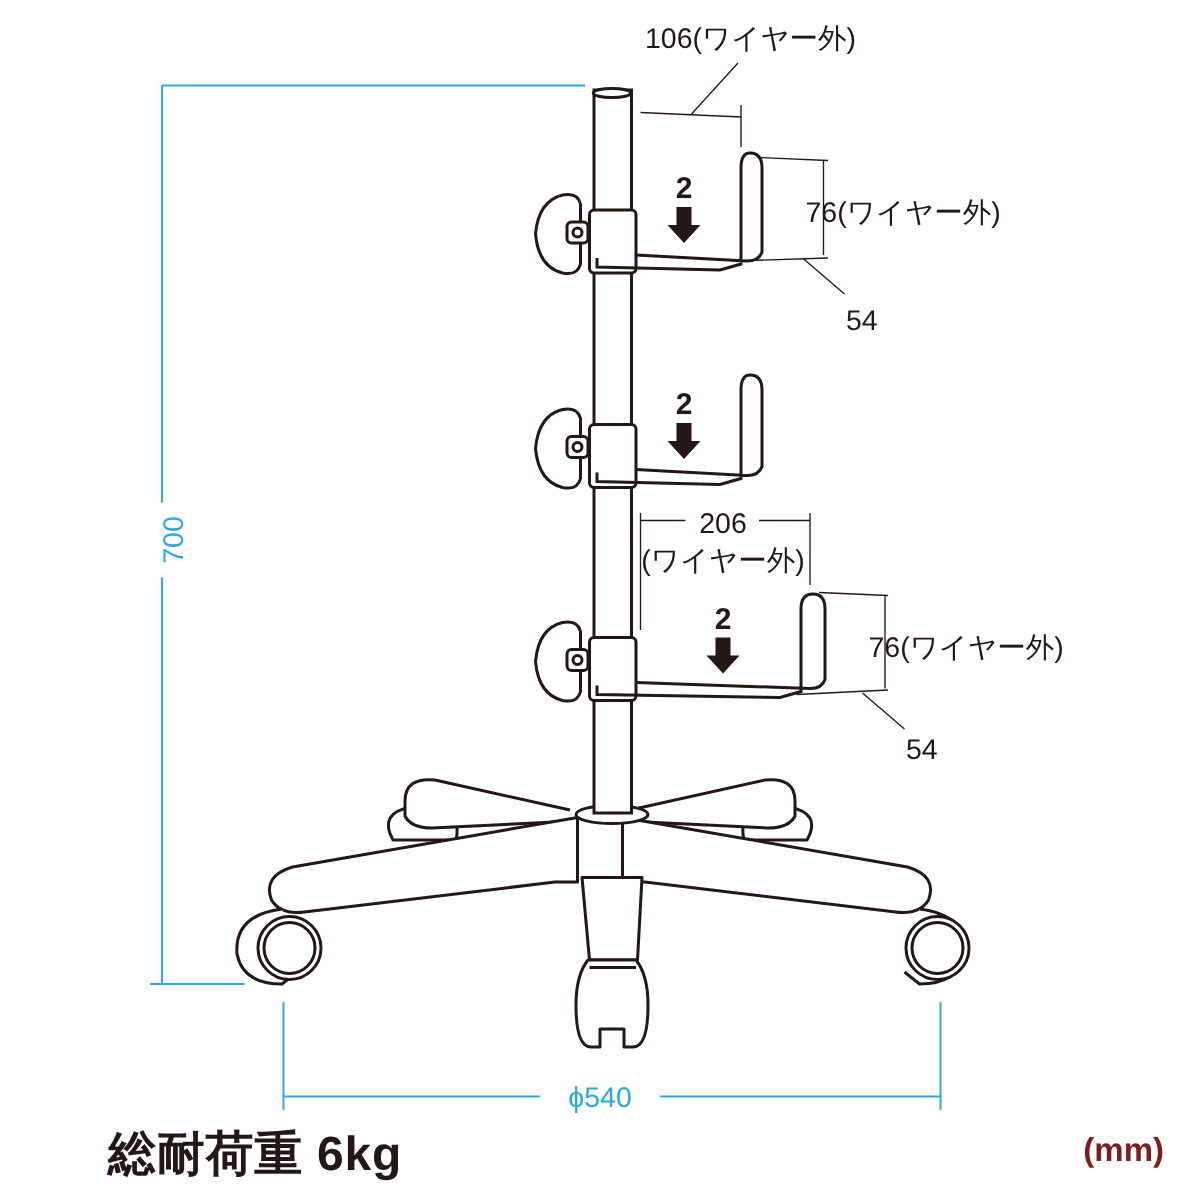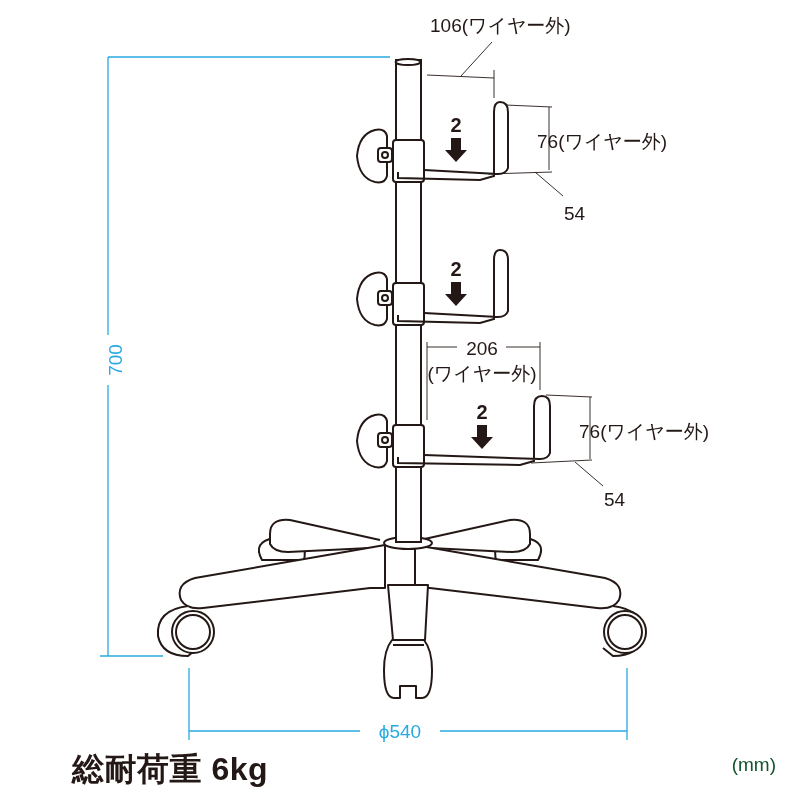--- a/index.html
+++ b/index.html
@@ -2,21 +2,21 @@
 <html><head>
   <meta charset="utf-8">
   <style>
     html, body { margin: 0; padding: 0; background: #ffffff; }
     body { width: 800px; height: 800px; position: relative; overflow: hidden; font-family: "Liberation Sans", "DejaVu Sans", sans-serif; }
     svg { position: absolute; left: 0; top: 0; }
     .dim-text { font-family: "Liberation Sans", "DejaVu Sans", sans-serif; font-size: 19px; fill: #231815; }
     .dim-text-blue { font-family: "Liberation Sans", "DejaVu Sans", sans-serif; font-size: 19px; fill: #29a9e0; }
     .arrow-num { font-family: "Liberation Sans", "DejaVu Sans", sans-serif; font-size: 20px; font-weight: bold; fill: #231815; }
     .footer-load { position: absolute; left: 24px; top: 748px; font-size: 32px; font-weight: bold; color: #231815; letter-spacing: 0.5px; margin-left: 48px; }
-    .footer-unit { position: absolute; right: 24px; top: 754px; font-size: 19px; color: #14532d; }
+    .footer-unit { position: absolute; right: 24px; top: 754px; font-size: 22px; color: #7f1d1d; font-weight: bold; }
   </style>
 </head>
 <body>
 
 <svg width="800" height="800" viewBox="0 0 800 800" xmlns="http://www.w3.org/2000/svg">
 
   <g stroke="#29a9e0" stroke-width="1.3" fill="none">
     <line x1="108" y1="57" x2="390" y2="57"></line>
     <line x1="108" y1="57" x2="108" y2="335"></line>
     <line x1="108" y1="385" x2="108" y2="656"></line>

